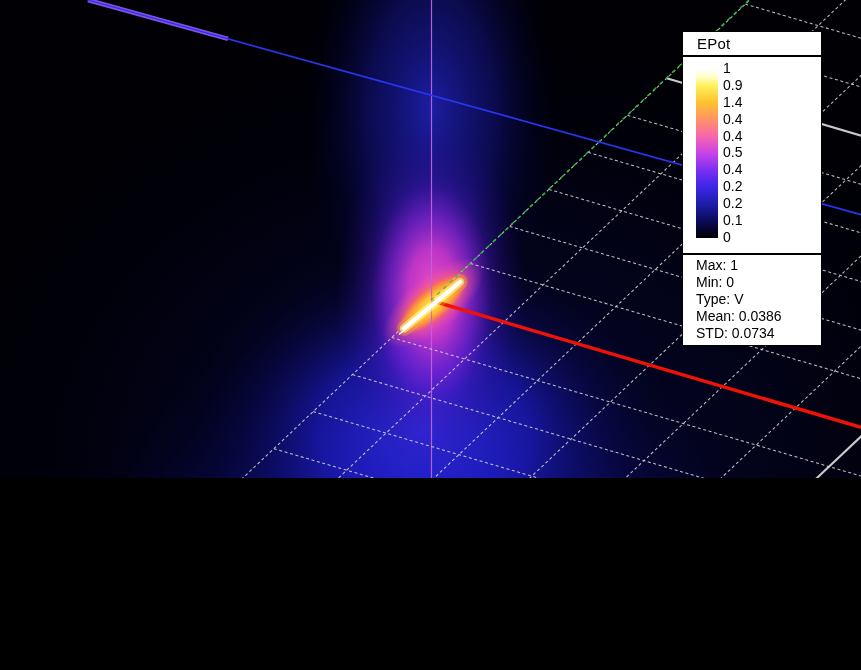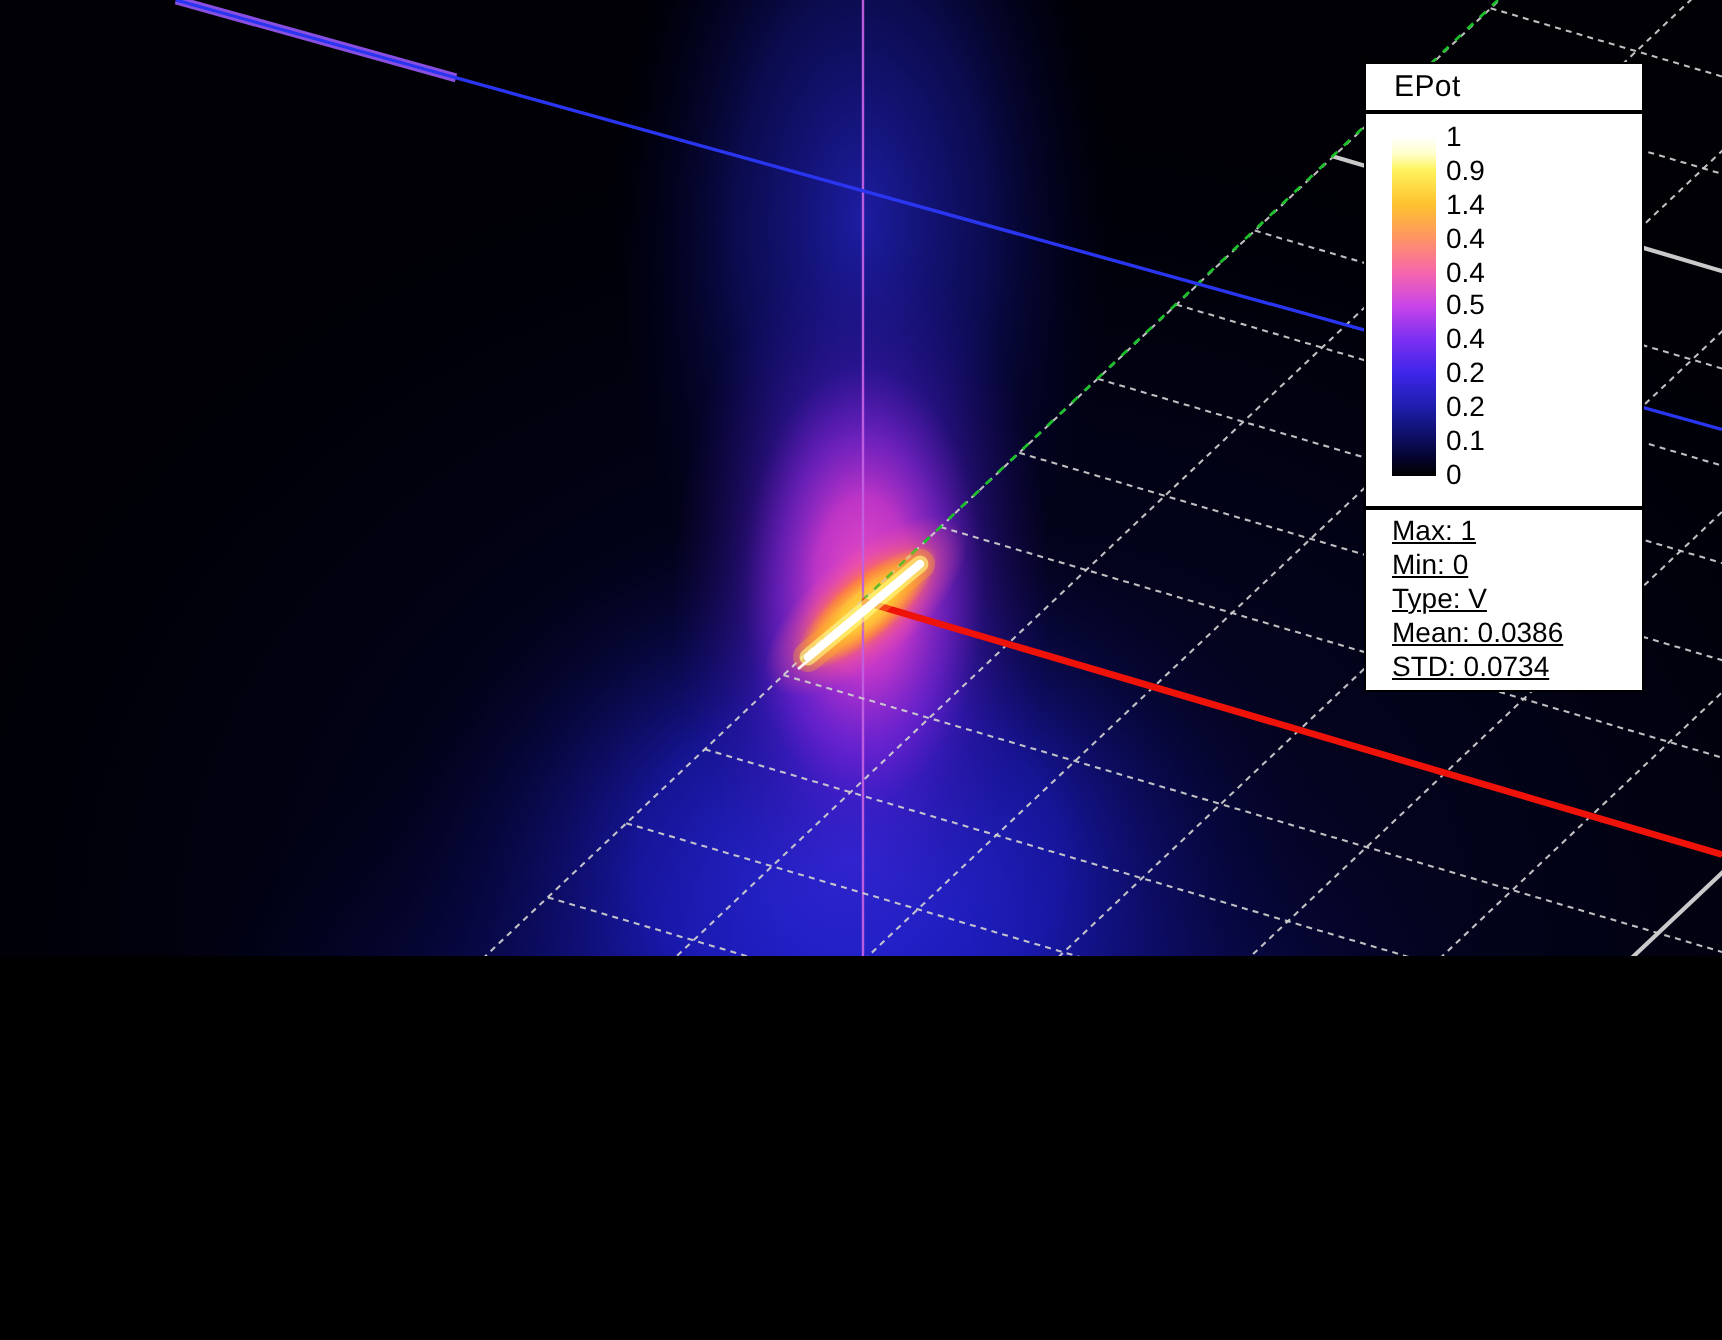--- a/index.html
+++ b/index.html
@@ -19,21 +19,21 @@
     left: 682px;
     top: 31px;
     width: 140px;
     box-sizing: border-box;
     background: #ffffff;
     border: 1px solid #000000;
     color: #000000;
     user-select: none;
   }
   .lg-sec { border-bottom: 2px solid #000; }
-  .lg-sec:last-child { border-bottom: none; text-decoration: underline; }
+  .lg-sec:last-child { border-bottom: none; }
   .lg-row {
     height: 23px;
     display: flex;
     align-items: center;
     padding-left: 14px;
     font-size: 15px;
     letter-spacing: 0.2px;
     background: #fff;
   }
   .lg-body {

